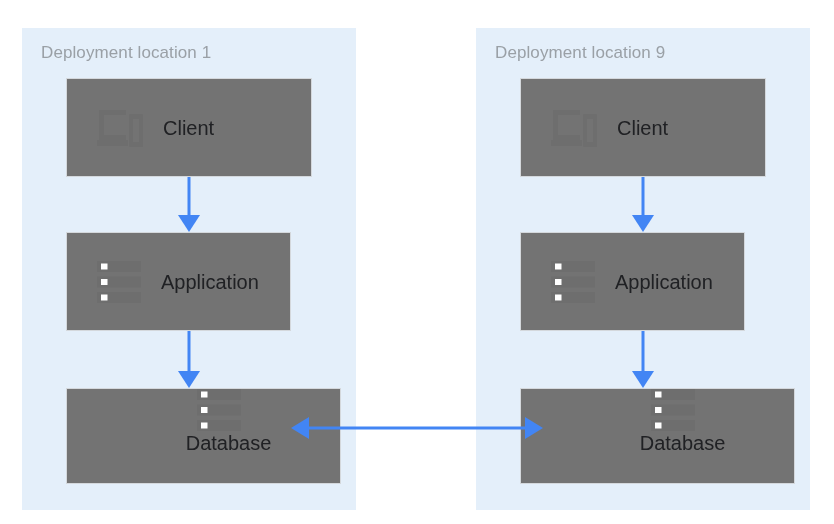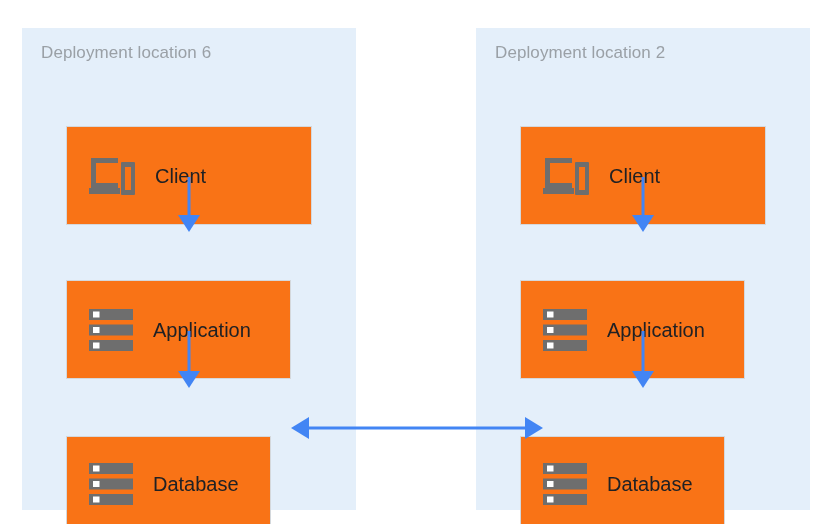--- a/index.html
+++ b/index.html
@@ -38,31 +38,30 @@
     font-size: 17px;
     line-height: 22px;
     color: #9AA0A6;
     letter-spacing: 0.1px;
     white-space: nowrap;
   }
 
   
   .node {
     position: absolute;
-    background: #f97316;
+    background: #737373;
     border: 1px solid #D4D8DC;
     box-sizing: border-box;
     display: flex;
     align-items: center;
-    padding-left: 22px;
-    margin-top: 48px;
+    padding-left: 30px;
   }
   .node-client { left: 44px; top: 50px;  width: 246px; height: 99px; }
   .node-app    { left: 44px; top: 204px; width: 225px; height: 99px; }
-  .node-db     { left: 44px; top: 360px; width: 205px; height: 96px; }
+  .node-db     { left: 44px; top: 360px; width: 275px; height: 96px; flex-direction: column; }
 
   .node-label {
     font-size: 20px;
     line-height: 24px;
     color: #202124;
     margin-left: 20px;
     white-space: nowrap;
   }
 
   
@@ -128,21 +127,21 @@
   }
   .harrow .head-left  { left: 0;  border-right: 18px solid #4285F4; }
   .harrow .head-right { right: 0; border-left: 18px solid #4285F4; }
 </style>
 </head>
 <body>
 
 <div id="diagram">
 
   <div class="zone zone-left">
-    <div class="zone-title">Deployment location 6</div>
+    <div class="zone-title">Deployment location 1</div>
 
     <div class="node node-client">
       <svg class="icon icon-client" viewBox="0 0 46 40">
         <path fill="#6E6E6E" d="M2 2 h27 v5 H7 v20 h22 v5 H2 z"></path>
         <rect fill="#6E6E6E" x="0" y="32" width="31" height="6"></rect>
         <path fill="#6E6E6E" d="M33 6 h12 a1 1 0 0 1 1 1 v31 a1 1 0 0 1 -1 1 h-12 a1 1 0 0 1 -1 -1 v-31 a1 1 0 0 1 1 -1 z
                                  M36 11 v23 h6 v-23 z"></path>
       </svg>
       <span class="node-label">Client</span>
     </div>
@@ -176,21 +175,21 @@
         <rect fill="#6E6E6E" x="0" y="15.5" width="44" height="11"></rect>
         <rect fill="#FFFFFF" x="4" y="18" width="6.5" height="6"></rect>
         <rect fill="#6E6E6E" x="0" y="31" width="44" height="11"></rect>
         <rect fill="#FFFFFF" x="4" y="33.5" width="6.5" height="6"></rect>
       </svg>
       <span class="node-label">Database</span>
     </div>
   </div>
 
   <div class="zone zone-right">
-    <div class="zone-title">Deployment location 2</div>
+    <div class="zone-title">Deployment location 9</div>
 
     <div class="node node-client">
       <svg class="icon icon-client" viewBox="0 0 46 40">
         <path fill="#6E6E6E" d="M2 2 h27 v5 H7 v20 h22 v5 H2 z"></path>
         <rect fill="#6E6E6E" x="0" y="32" width="31" height="6"></rect>
         <path fill="#6E6E6E" d="M33 6 h12 a1 1 0 0 1 1 1 v31 a1 1 0 0 1 -1 1 h-12 a1 1 0 0 1 -1 -1 v-31 a1 1 0 0 1 1 -1 z
                                  M36 11 v23 h6 v-23 z"></path>
       </svg>
       <span class="node-label">Client</span>
     </div>

